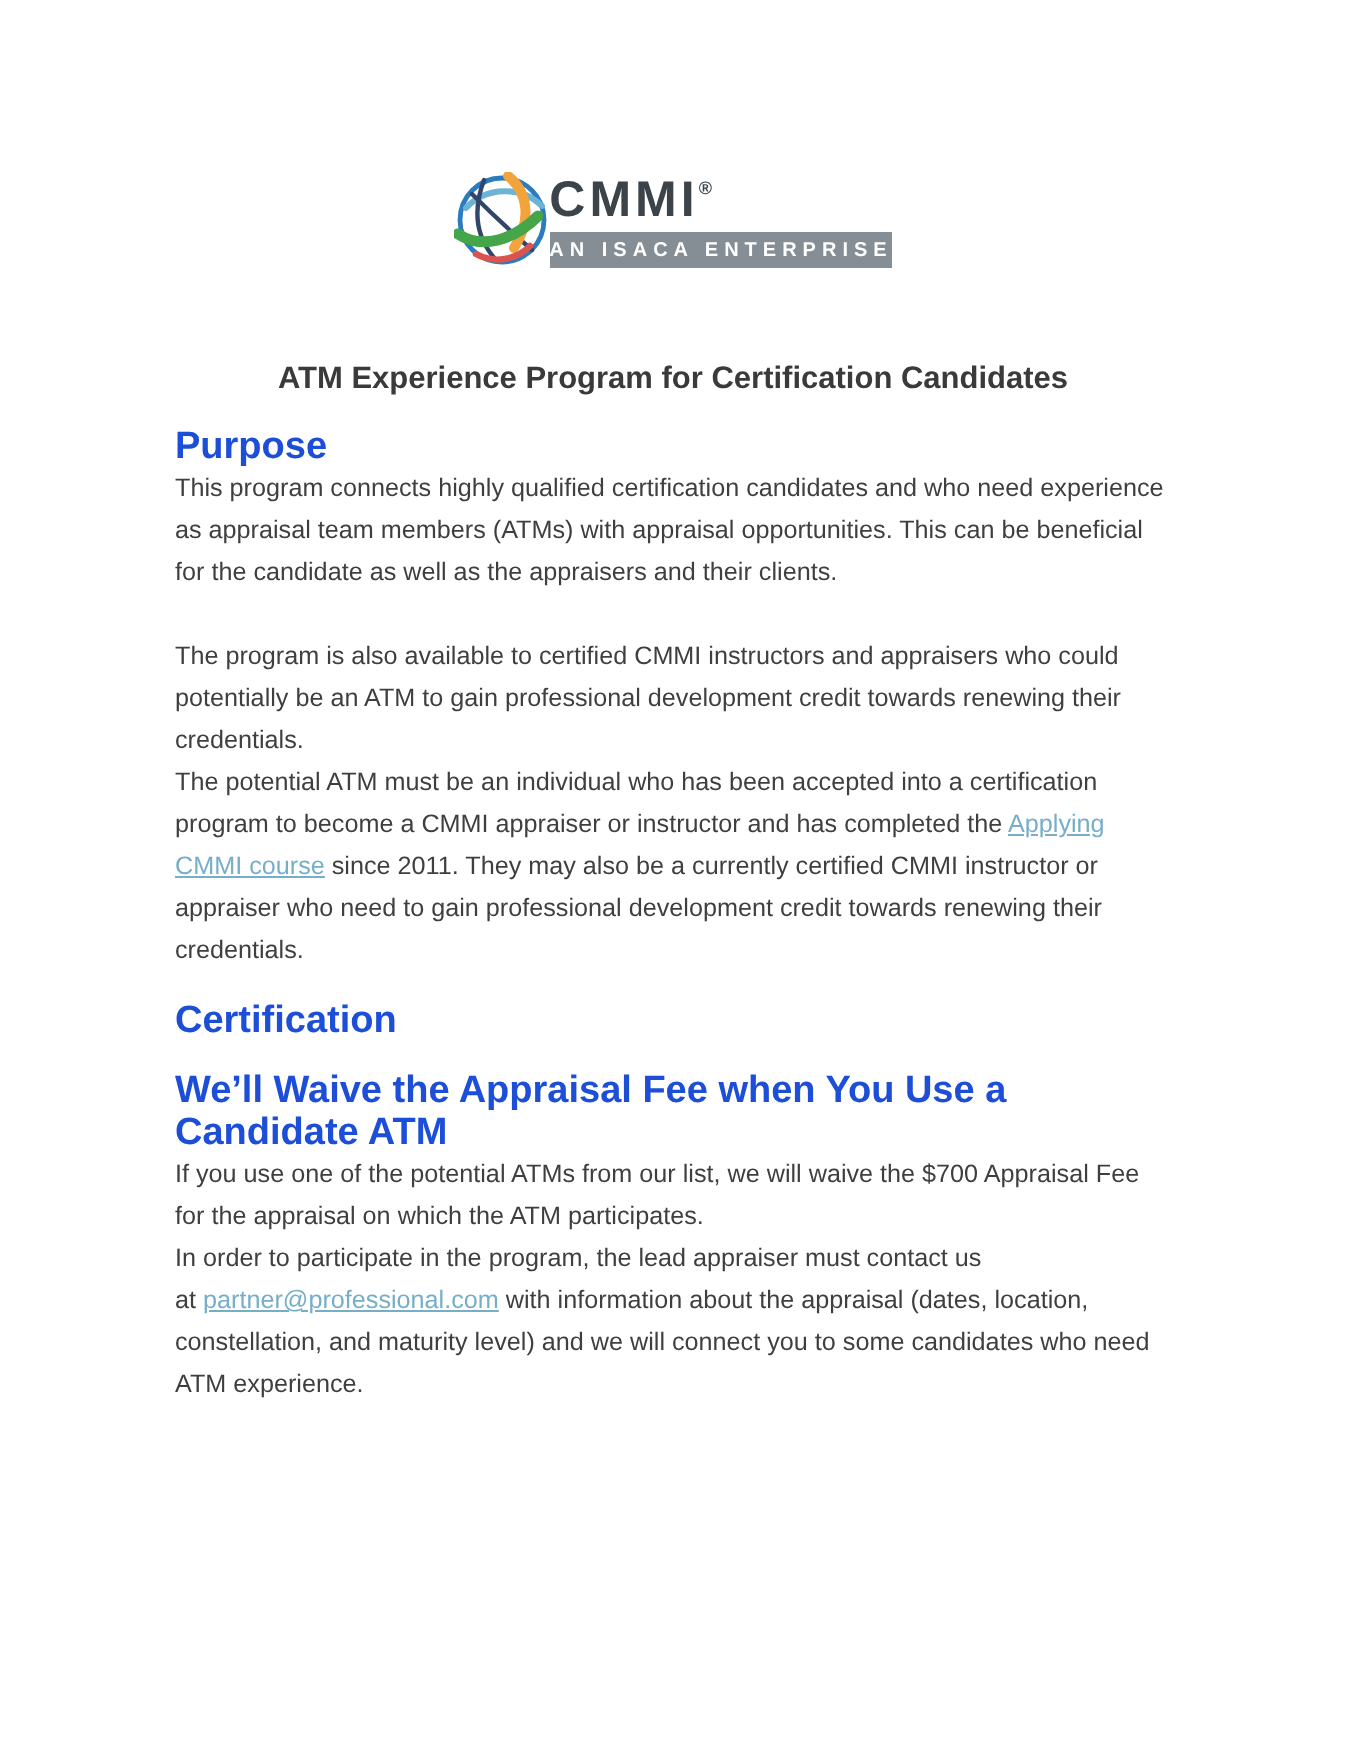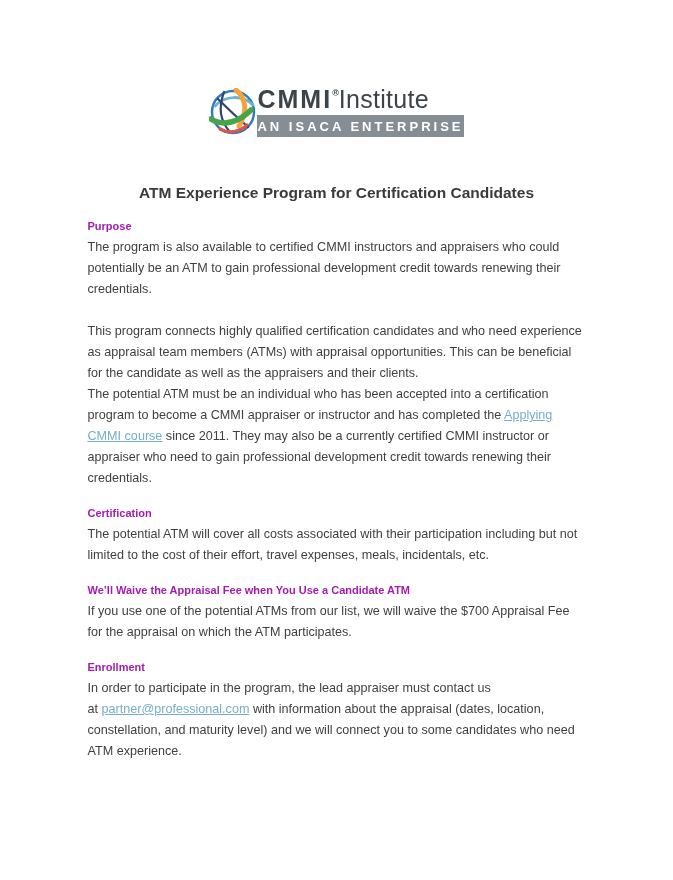--- a/index.html
+++ b/index.html
@@ -35,46 +35,46 @@
     white-space: nowrap;
   }
   .brand-bold { font-weight: 700; letter-spacing: 2px; }
   .reg { font-size: 9px; line-height: 9px; margin-top: 3px; font-weight: 700; }
   .brand-light { font-weight: 400; letter-spacing: 0.3px; }
   .tagline {
     display: block;
     margin-top: 2px;
     background: var(--tagline-bg, #858e94);
     color: #ffffff;
-    font-size: 13px;
+    font-size: 10px;
     font-weight: 700;
     letter-spacing: 3px;
     text-align: center;
     padding: 4px 0 3px 0;
   }
   
   .doc-title {
     margin: 46px 0 0 0;
     text-align: center;
     font-size: 15.5px;
     font-weight: 700;
     color: #3a3a3a;
     line-height: 19px;
   }
   
   .sections {
     width: 498px;
     margin: 0 auto;
   }
   .sec-heading {
-    font-size: 11px;
+    font-size: 19px;
     font-weight: 700;
     line-height: 21px;
     margin: 14px 0 0 0;
-    color: #a21caf;
+    color: #1d4ed8;
   }
   .sec-para {
     font-size: 12.6px;
     line-height: 21px;
     margin: 0;
     color: #3f3f3f;
   }
   .sec-para + .sec-para { margin-top: 21px; }
   a.doc-link {
     color: var(--link-color, #76aec9);
@@ -96,44 +96,41 @@
         <path d="M15 4 C 9 20, 11 33, 21 44" fill="none" stroke="var(--globe-navy,#32466b)" stroke-width="2.2" stroke-linecap="round"></path>
         <path d="M27 2 C 37 10, 39 24, 30 38" fill="none" stroke="var(--globe-orange,#f2a33c)" stroke-width="5" stroke-linecap="round"></path>
         <path d="M2 31 C 14 39, 30 34, 42 22" fill="none" stroke="var(--globe-green,#45a649)" stroke-width="5.5" stroke-linecap="round"></path>
         <path d="M11 41 C 20 46, 31 44, 38 37" fill="none" stroke="var(--globe-red,#d9534f)" stroke-width="3.2" stroke-linecap="round"></path>
       </svg>
     </span>
     <span class="logo-text">
       <span class="brand-line">
         <span class="brand-bold">CMMI</span>
         <span class="reg">®</span>
-        <span class="brand-light">Institute</span>
       </span>
       <span class="tagline">AN ISACA ENTERPRISE</span>
     </span>
   </header>
 
   <h1 class="doc-title">ATM Experience Program for Certification Candidates</h1>
 
   <main class="sections">
       <section>
         <h2 class="sec-heading">Purpose</h2>
+        <p class="sec-para">This program connects highly qualified certification candidates and who need experience as appraisal team members (ATMs) with appraisal opportunities. This can be beneficial for the candidate as well as the appraisers and their clients.</p>
         <p class="sec-para">The program is also available to certified CMMI instructors and appraisers who could potentially be an ATM to gain professional development credit towards renewing their credentials.</p>
-        <p class="sec-para">This program connects highly qualified certification candidates and who need experience as appraisal team members (ATMs) with appraisal opportunities. This can be beneficial for the candidate as well as the appraisers and their clients.</p>
       </section>
       <section>
         <p class="sec-para">The potential ATM must be an individual who has been accepted into a certification program to become a CMMI appraiser or instructor and has completed the <a class="doc-link" href="#">Applying CMMI course</a> since 2011. They may also be a currently certified CMMI instructor or appraiser who need to gain professional development credit towards renewing their credentials.</p>
       </section>
       <section>
         <h2 class="sec-heading">Certification</h2>
-        <p class="sec-para">The potential ATM will cover all costs associated with their participation including but not limited to the cost of their effort, travel expenses, meals, incidentals, etc.</p>
       </section>
       <section>
         <h2 class="sec-heading">We’ll Waive the Appraisal Fee when You Use a Candidate ATM</h2>
         <p class="sec-para">If you use one of the potential ATMs from our list, we will waive the $700 Appraisal Fee for the appraisal on which the ATM participates.</p>
       </section>
       <section>
-        <h2 class="sec-heading">Enrollment</h2>
         <p class="sec-para">In order to participate in the program, the lead appraiser must contact us<br>at <a class="doc-link" href="#">partner@professional.com</a> with information about the appraisal (dates, location, constellation, and maturity level) and we will connect you to some candidates who need ATM experience.</p>
       </section>
     </main>
 
 </div>
 
 </body></html>

